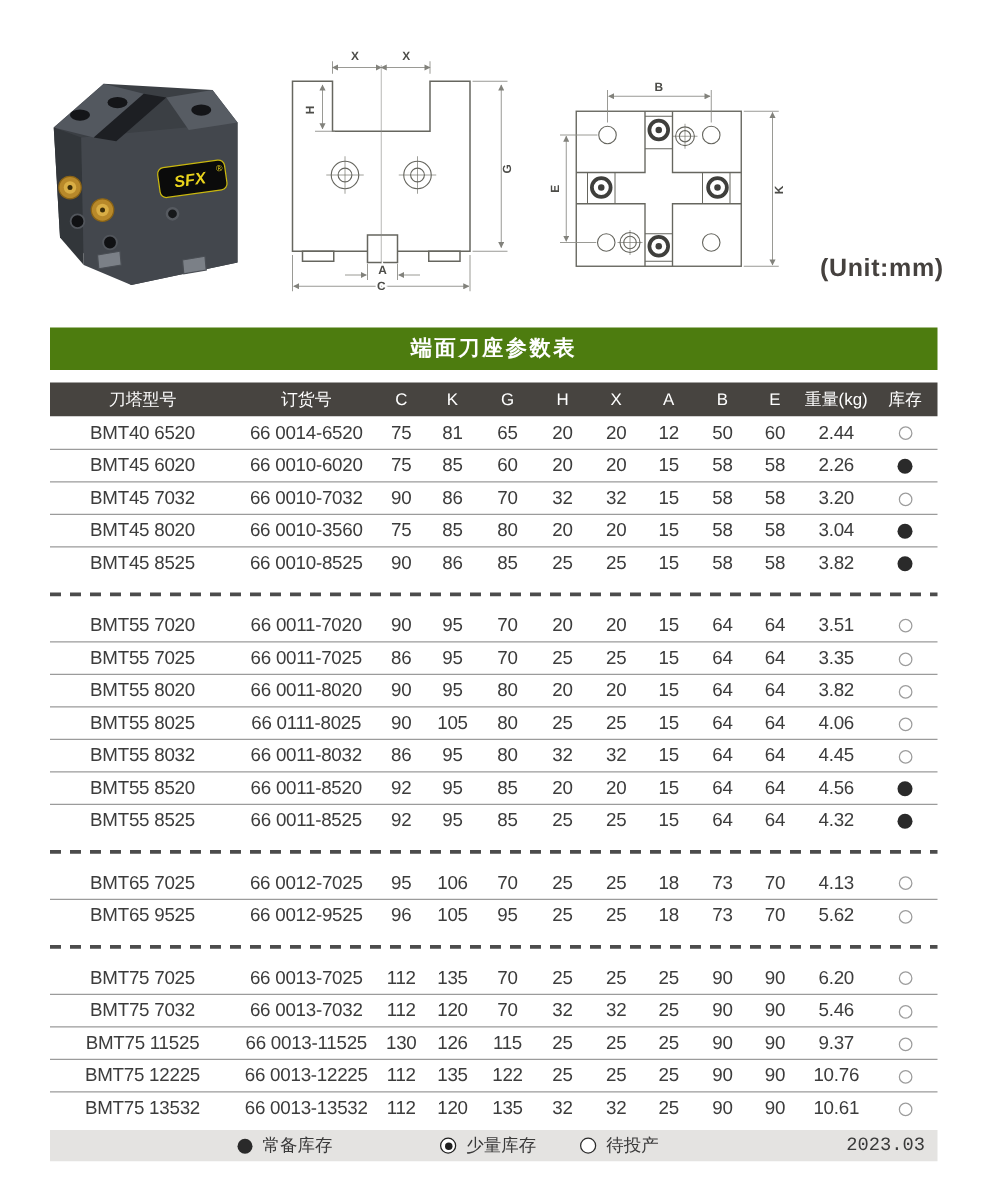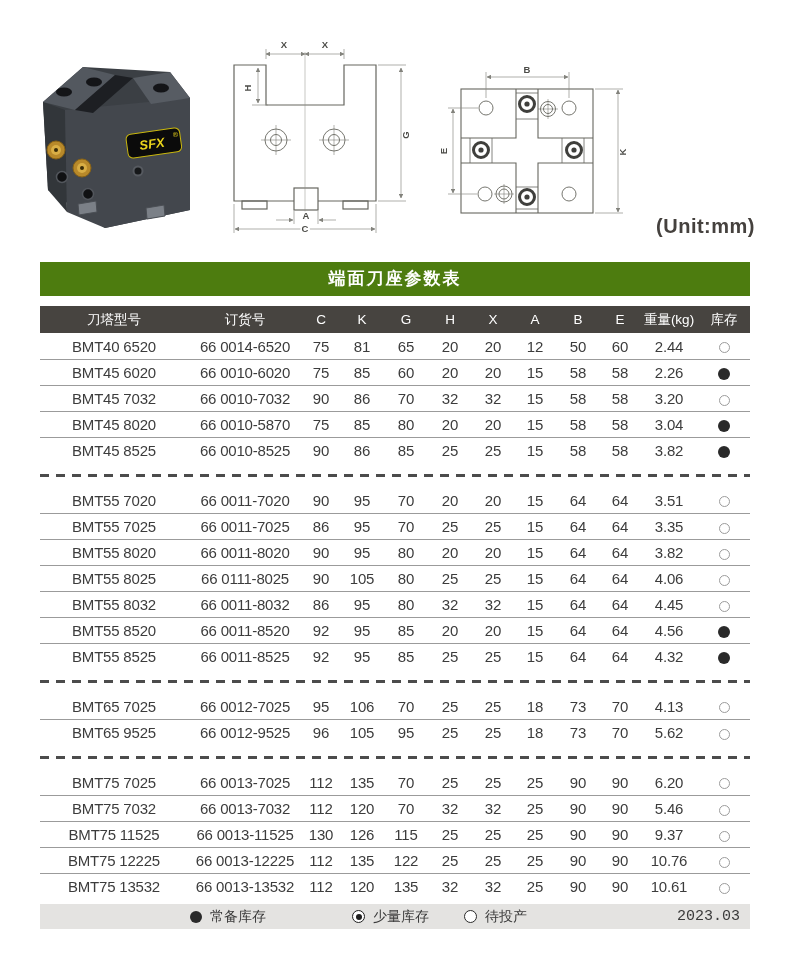--- a/index.html
+++ b/index.html
@@ -6,21 +6,21 @@
   body{
     width:790px;height:955px;background:#ffffff;position:relative;overflow:hidden;
     font-family:"Liberation Sans","DejaVu Sans",sans-serif;color:#3c3c3c;
   }
   .abs{position:absolute;}
 
   
   #photo{left:34px;top:42px;}
   #frontview{left:224px;top:28px;}
   #topview{left:438px;top:40px;}
-  #unit-label{left:625px;top:215px;width:130px;text-align:right;
+  #unit-label{left:625px;top:204px;width:130px;text-align:right;
     font-size:20px;font-weight:bold;color:#45413e;letter-spacing:0.5px;}
 
   
   #table{left:40px;top:262px;width:710px;}
   .titlebar{height:34px;line-height:34px;background:#4d7c0f;color:#ffffff;
     text-align:center;font-size:17px;font-weight:bold;letter-spacing:2px;}
   .spacer{height:10px;}
   .thead,.trow{display:grid;
     grid-template-columns:148px 114px 38px 44px 44px 44px 42px 42px 44px 40px 58px 52px;
     align-items:center;}
@@ -266,21 +266,21 @@
     <div class="cell">15</div>
     <div class="cell">58</div>
     <div class="cell">58</div>
     <div class="cell">3.20</div>
     <div class="cell">
       <span class="sym sym-ring"></span>
     </div>
   </div>
         <div class="trow">
     <div class="cell">BMT45 8020</div>
-    <div class="cell">66 0010-5870</div>
+    <div class="cell">66 0010-3560</div>
     <div class="cell">75</div>
     <div class="cell">85</div>
     <div class="cell">80</div>
     <div class="cell">20</div>
     <div class="cell">20</div>
     <div class="cell">15</div>
     <div class="cell">58</div>
     <div class="cell">58</div>
     <div class="cell">3.04</div>
     <div class="cell">

